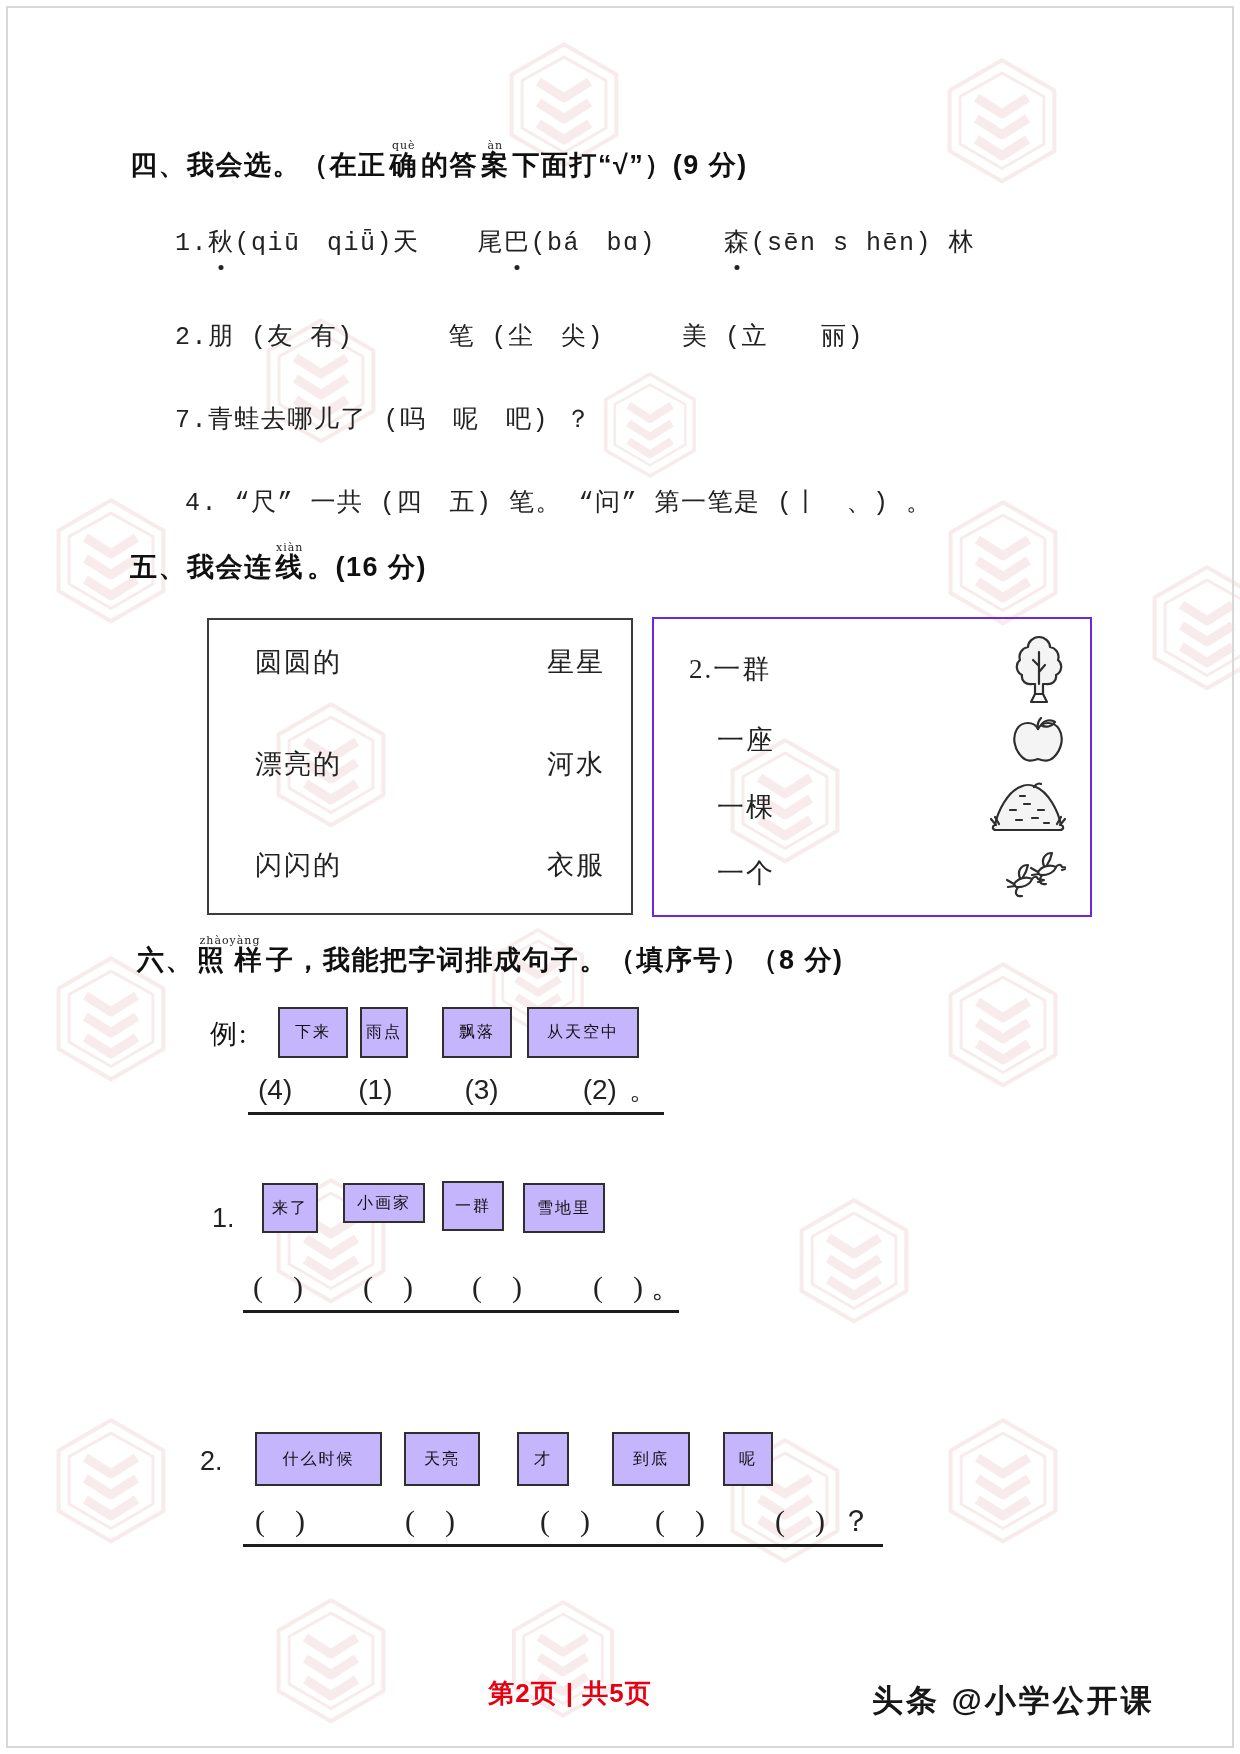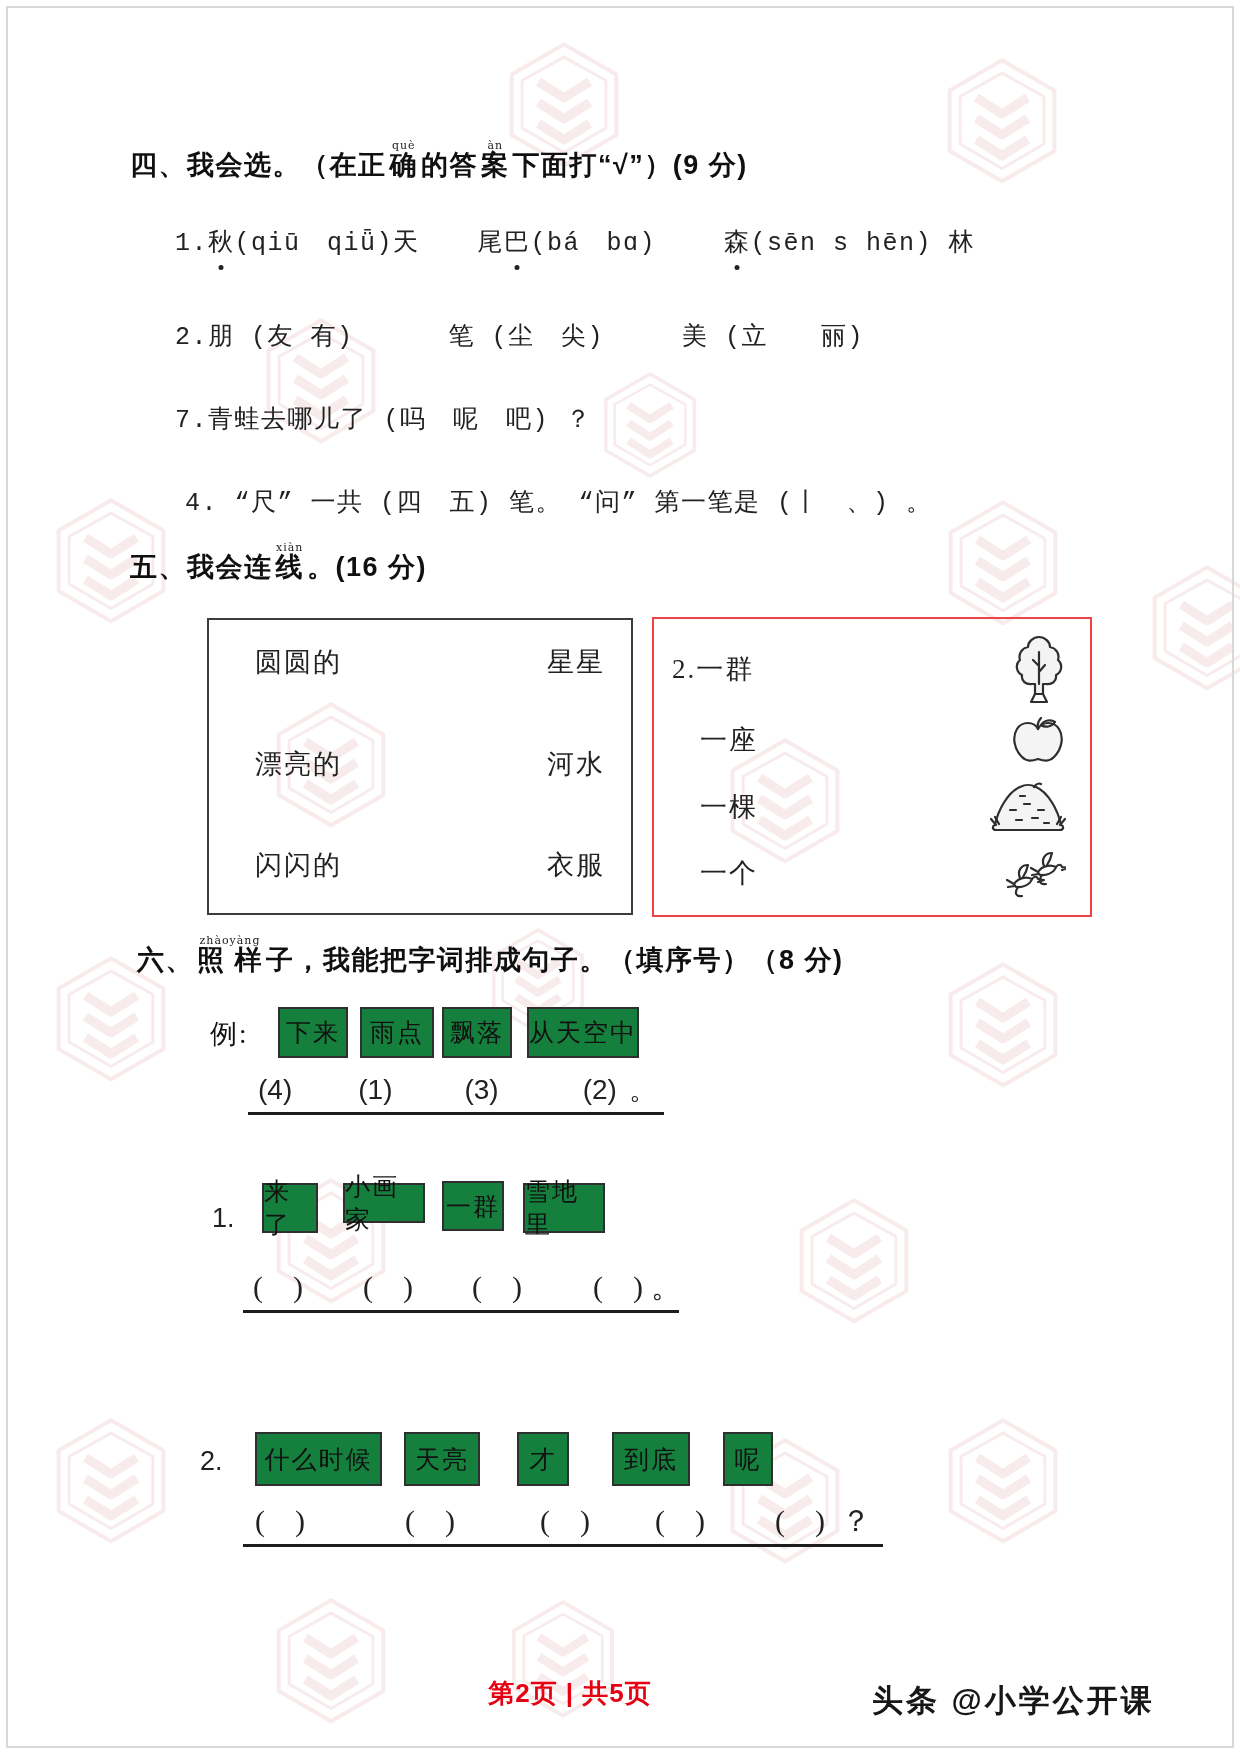--- a/index.html
+++ b/index.html
@@ -15,31 +15,31 @@
   
   .item{font-size:25px;line-height:1.3;letter-spacing:1.5px;color:#222;font-family:Liberation Mono, monospace;}
   .gap{display:inline-block;height:1px;}
   .du{position:relative;display:inline-block;}
   .du::after{content:"";position:absolute;left:50%;transform:translateX(-50%);
       bottom:-9px;width:5px;height:5px;border-radius:50%;background:#222;}
   
   .cbox{position:absolute;background:transparent;z-index:2;display:flex;flex-direction:column;
         justify-content:space-between;box-sizing:border-box;}
   .cbox-left{border:2px solid #3c3c3c;padding:24px 26px 30px 18px;}
-  .cbox-right{border:2px solid #ef4444;padding:14px 24px 14px 18px;justify-content:space-between;}
+  .cbox-right{border:2px solid #6d28d9;padding:14px 24px 14px 35px;justify-content:space-between;}
   .crow{display:flex;justify-content:space-between;align-items:center;
         font-family:"Liberation Serif","DejaVu Serif",serif;font-size:27px;letter-spacing:2px;color:#222;}
   .crow.indent .la{padding-left:28px;}
   .icon-slot{display:flex;align-items:center;justify-content:center;}
   .sketch{stroke:#2e2e2e;fill:none;stroke-width:2.2;stroke-linecap:round;stroke-linejoin:round;}
   .sketch .fillsoft{fill:#f4f4f4;}
   
   .wbox{position:absolute;border:2px solid #2f2f2f;display:flex;align-items:center;justify-content:center;
-        font-family:"Liberation Serif","DejaVu Serif",serif;font-size:25px;letter-spacing:2px;color:#111;
-        box-sizing:border-box;background:#15803d;z-index:2;}
+        font-family:"Liberation Serif","DejaVu Serif",serif;font-size:16px;letter-spacing:2px;color:#111;
+        box-sizing:border-box;background:#c4b5fd;z-index:2;}
   .ansline{position:absolute;border-bottom:3px solid #1d1d1d;display:flex;align-items:center;
         z-index:2;white-space:nowrap;}
   .ansline .an{font-family:"Liberation Sans",sans-serif;font-size:28px;color:#222;}
   .ansline .blank{font-family:"Liberation Serif","DejaVu Serif",serif;font-size:30px;color:#222;}
   .exlabel{font-family:"Liberation Serif","DejaVu Serif",serif;font-size:27px;color:#111;letter-spacing:2px;}
   .qnum{font-size:27px;color:#222;}
   
   .pfoot{font-weight:700;font-size:26px;color:#e60012;letter-spacing:1px;text-align:center;}
   .credit{font-weight:800;font-size:31px;color:#171717;letter-spacing:3px;
           text-shadow:1px 1px 0 rgba(255,255,255,.55);}
@@ -214,21 +214,21 @@
       </span>
     </div>
   </div>
 
   <div class="abs h" style="left:137px;top:935px">
     <span>六、</span><ruby><span>照 样</span><rt>zhàoyàng</rt></ruby><span>子，我能把字词排成句子。（填序号）（8 分)</span>
   </div>
 
   <div class="abs exlabel" style="left:210px;top:1016px">例:</div>
   <div class="wbox" style="left:278px;top:1007px;width:70px;height:51px">下来</div>
-  <div class="wbox" style="left:360px;top:1007px;width:74px;height:51px">雨点</div>
+  <div class="wbox" style="left:360px;top:1007px;width:48px;height:51px">雨点</div>
   <div class="wbox" style="left:442px;top:1007px;width:70px;height:51px">飘落</div>
   <div class="wbox" style="left:527px;top:1007px;width:112px;height:51px">从天空中</div>
   <div class="ansline" style="left:248px;top:1068px;width:416px;height:44px">
     <span class="an" style="margin-left:10px">(4)</span>
     <span class="an" style="margin-left:66px">(1)</span>
     <span class="an" style="margin-left:72px">(3)</span>
     <span class="an" style="margin-left:84px">(2)</span>
     <span class="an" style="margin-left:12px">。</span>
   </div>
 

